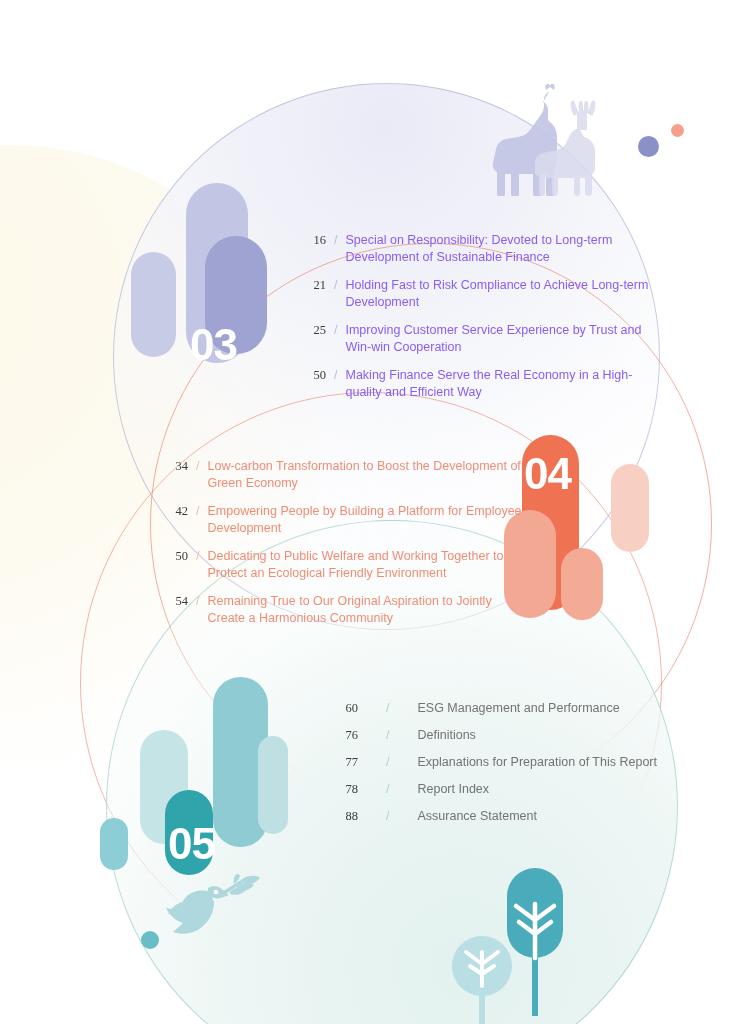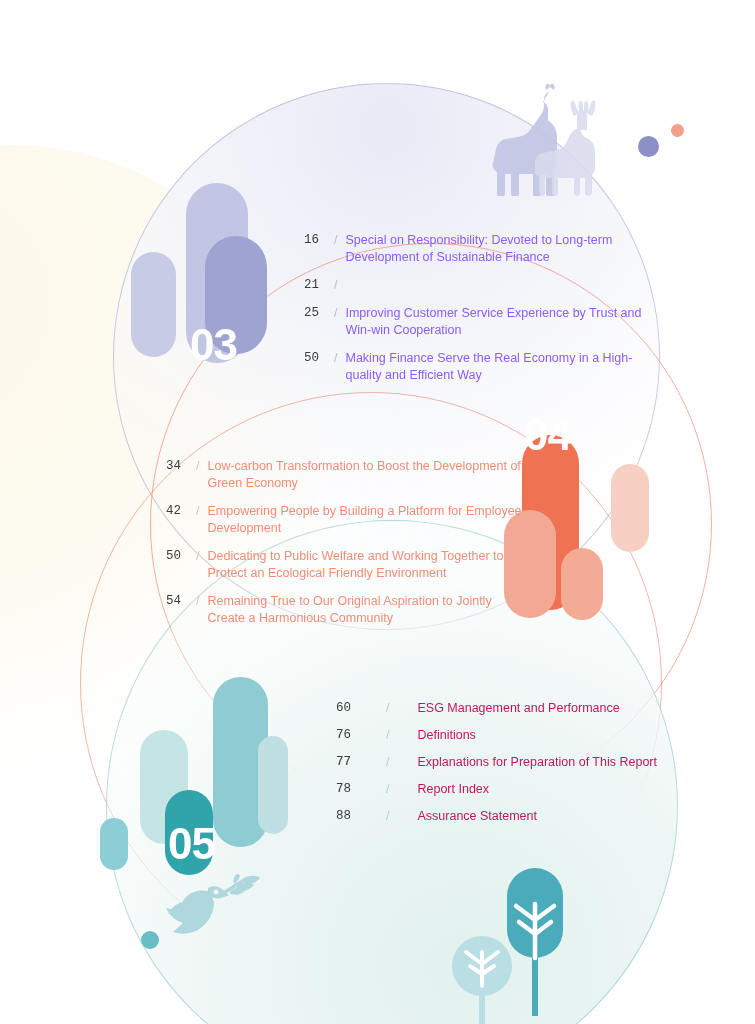--- a/index.html
+++ b/index.html
@@ -120,63 +120,64 @@
   .big-num {
     position: absolute;
     font-family: Liberation Sans, sans-serif;
     font-weight: 700;
     color: #ffffff;
     letter-spacing: -1px;
     line-height: 1;
     user-select: none;
   }
   .num-03 { left: 190px; top: 323px; font-size: 44px; }
-  .num-04 { left: 524px; top: 413px; font-size: 44px; }
+  .num-04 { left: 524px; top: 452px; font-size: 44px; }
   .num-05 { left: 168px; top: 822px; font-size: 44px; }
 
   
   .ill { position: absolute; }
   .ill-animals { left: 474px; top: 84px; }
   .ill-dove    { left: 160px; top: 874px; }
   .ill-trees   { left: 450px; top: 858px; }
 
   
   .toc-group { position: absolute; }
   .toc-row {
     display: flex;
     align-items: flex-start;
     margin-bottom: 11px;
   }
   .toc-num {
     min-width: 22px;
+    text-align: right;
     font-size: 12.5px;
     color: #3b3b3b;
     line-height: 17px;
-    font-family: Liberation Mono, monospace;
+    font-family: Liberation Serif, serif;
   }
   .toc-slash {
     margin: 0 8px;
     font-size: 12.5px;
     line-height: 17px;
   }
   .toc-title {
     font-size: 12.5px;
     line-height: 17px;
     max-width: 320px;
   }
 
   
   .sec-purple .toc-slash { color: #b9bcdd; }
   .sec-purple .toc-title { color: #8b5cf6; }
 
   .sec-coral  .toc-slash { color: #f6bcaa; }
   .sec-coral  .toc-title { color: #f08d76; }
 
   .sec-teal   .toc-slash { color: #a9d6d2; }
-  .sec-teal   .toc-title { color: #be185d; }
+  .sec-teal   .toc-title { color: #737373; }
 
   .group-03 { left: 304px; top: 232px; }
   .group-04 { left: 166px; top: 458px; }
   .group-05 { left: 336px; top: 700px; }
   .group-05 .toc-row { margin-bottom: 10px; gap: 20px; }
   .group-05 .toc-title { white-space: nowrap; max-width: none; }
 </style>
 </head>
 <body>
 
@@ -222,20 +223,21 @@
 
   <div class="toc-group group-03 sec-purple">
     <div class="toc-row">
       <span class="toc-num">16</span>
       <span class="toc-slash">/</span>
       <span class="toc-title">Special on Responsibility: Devoted to Long-term Development of Sustainable Finance</span>
     </div>
     <div class="toc-row">
       <span class="toc-num">21</span>
       <span class="toc-slash">/</span>
+      <span class="toc-title">Holding Fast to Risk Compliance to Achieve Long-term Development</span>
     </div>
     <div class="toc-row">
       <span class="toc-num">25</span>
       <span class="toc-slash">/</span>
       <span class="toc-title">Improving Customer Service Experience by Trust and Win-win Cooperation</span>
     </div>
     <div class="toc-row">
       <span class="toc-num">50</span>
       <span class="toc-slash">/</span>
       <span class="toc-title">Making Finance Serve the Real Economy in a High-quality and Efficient Way</span>

